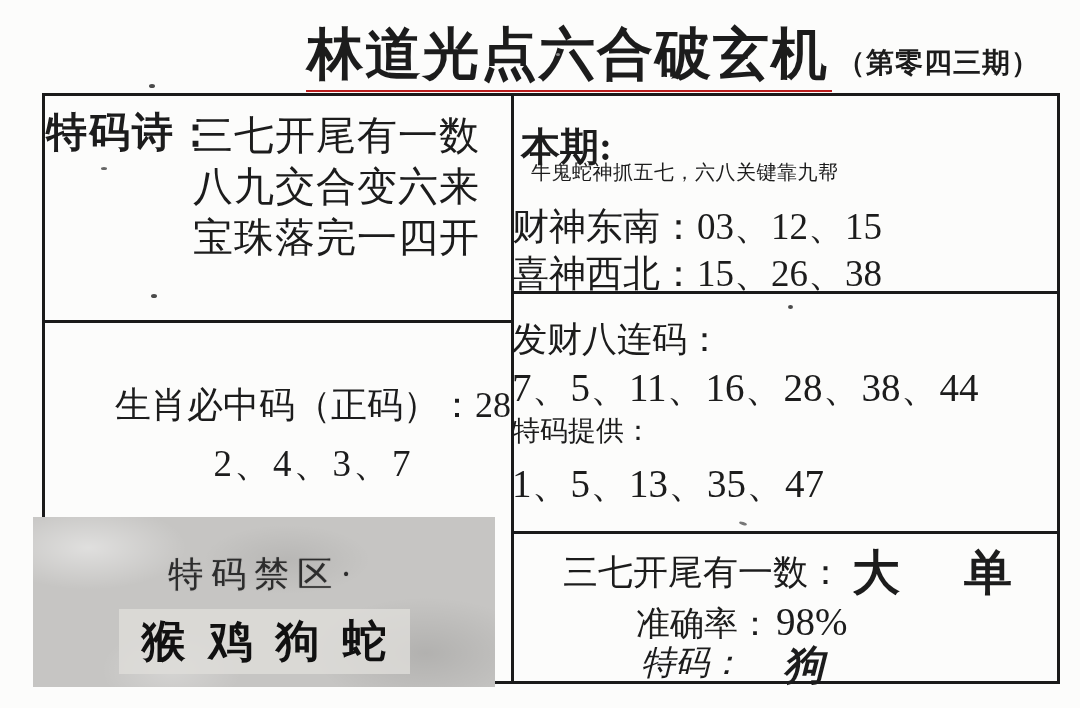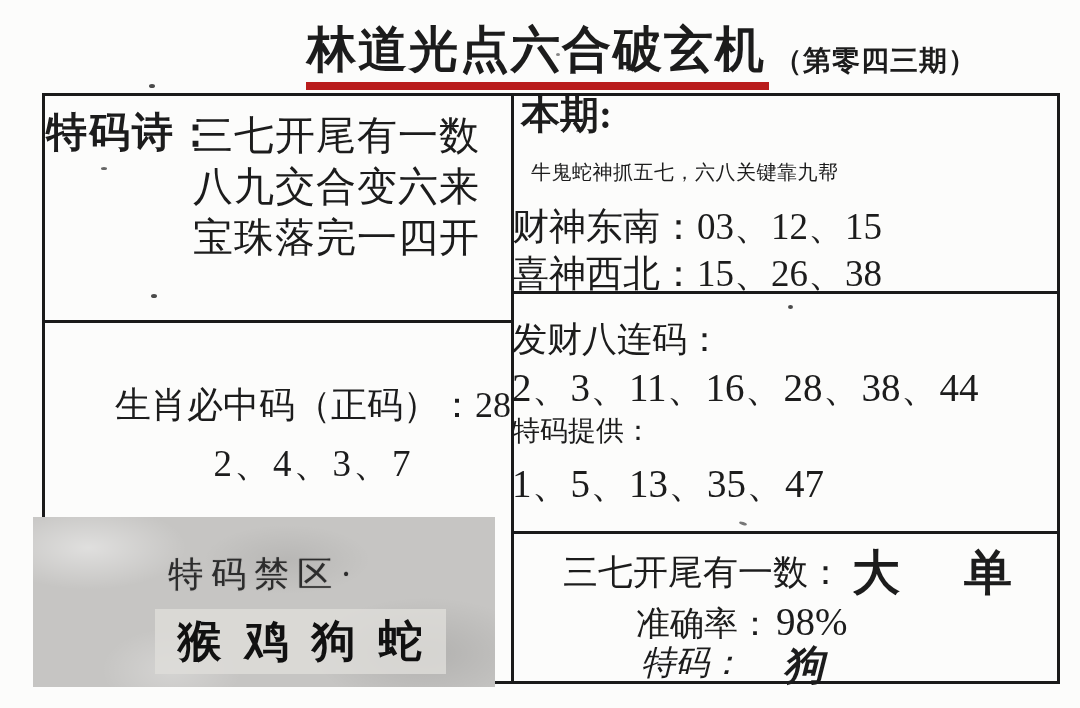--- a/index.html
+++ b/index.html
@@ -11,41 +11,41 @@
     color:#1c1c1c;
     overflow:hidden;
     margin:0 auto;
   }
   
   .title-row{
     position:absolute;left:306px;top:22px;
     display:flex;align-items:flex-end;white-space:nowrap;
   }
   .title-main{
-    font-size:49px;font-weight:bold;letter-spacing:2px;line-height:1.15;
-    border-bottom:8px solid #b91c1c;padding:0 3px 4px 1px;
+    font-size:56px;font-weight:bold;letter-spacing:2px;line-height:1.15;
+    border-bottom:2px solid #b91c1c;padding:0 3px 4px 1px;
   }
   .title-issue{
     font-size:28px;font-weight:bold;letter-spacing:1px;
     padding:0 0 10px 5px;
   }
   
   .grid{
     position:absolute;left:42px;top:93px;width:1012px;height:585px;
     border:3px solid #1a1a1a;
   }
   .v-div{position:absolute;left:466px;top:0;width:3px;height:100%;background:#1a1a1a;}
   .h-left1{position:absolute;left:0;top:224px;width:466px;height:3px;background:#1a1a1a;}
   .h-right1{position:absolute;left:466px;right:0;top:195px;height:3px;background:#1a1a1a;}
   .h-right2{position:absolute;left:466px;right:0;top:435px;height:3px;background:#1a1a1a;}
   
   .abs{position:absolute;white-space:nowrap;}
   .poem-label{left:46px;top:105px;font-size:41px;font-weight:bold;letter-spacing:2px;}
   .poem-lines{left:193px;top:110px;font-size:40px;line-height:51px;letter-spacing:1px;}
-  .benqi-label{left:521px;top:88px;font-size:39px;font-weight:bold;}
+  .benqi-label{left:521px;top:120px;font-size:39px;font-weight:bold;}
   .benqi-verse{left:531px;top:159px;font-size:20px;letter-spacing:0.5px;}
   .rcol-center{left:512px;width:546px;text-align:left;}
   .caishen{top:202px;font-size:37px;}
   .xishen{top:249px;font-size:37px;}
   .lcol-center{left:45px;width:464px;text-align:center;margin-left:36px;}
   .zodiac-line{top:381px;font-size:36px;}
   .zodiac-nums{top:439px;font-size:37px;letter-spacing:2px;}
   .lucky-h1{top:316px;font-size:35px;}
   .lucky-n1{top:361px;font-size:39px;}
   .lucky-h2{top:412px;font-size:28px;}
@@ -60,21 +60,21 @@
       radial-gradient(ellipse 100px 60px at 30% 90%, rgba(255,255,255,.25), rgba(255,255,255,0) 70%),
       #c6c5c3;
     z-index:5;text-align:center;
   }
   .forbidden-title{
     position:absolute;left:0;width:100%;top:34px;
     font-size:35px;letter-spacing:8px;color:#2d2d2d;
     text-shadow:0 0 1px rgba(60,60,60,.6);
   }
   .forbidden-animals{
-    position:absolute;left:0;width:100%;top:92px;margin-left:36px;
+    position:absolute;left:0;width:100%;top:92px;
   }
   .forbidden-animals span{
     display:inline-block;background:rgba(222,221,218,.8);
     font-size:44px;font-weight:bold;letter-spacing:23px;
     padding:3px 0 3px 23px;color:#111;
   }
   
   .pred-row{left:563px;top:541px;display:flex;align-items:center;}
   .pred-label{font-size:35px;line-height:54px;}
   .pred-size{font-size:48px;font-weight:bold;margin-left:9px;}
@@ -114,21 +114,21 @@
 
   <div class="abs benqi-label">本期:</div>
   <div class="abs benqi-verse">牛鬼蛇神抓五七，六八关键靠九帮</div>
   <div class="abs rcol-center caishen">财神东南：03、12、15</div>
   <div class="abs rcol-center xishen">喜神西北：15、26、38</div>
 
   <div class="abs lcol-center zodiac-line">生肖必中码（正码）：28</div>
   <div class="abs lcol-center zodiac-nums">2、4、3、7</div>
 
   <div class="abs rcol-center lucky-h1">发财八连码：</div>
-  <div class="abs rcol-center lucky-n1">2、3、11、16、28、38、44</div>
+  <div class="abs rcol-center lucky-n1">7、5、11、16、28、38、44</div>
   <div class="abs rcol-center lucky-h2">特码提供：</div>
   <div class="abs rcol-center lucky-n2">1、5、13、35、47</div>
 
   <div class="gray-block">
     <div class="forbidden-title">特码禁区·</div>
     <div class="forbidden-animals">
       <span>猴鸡狗蛇</span>
     </div>
   </div>
 

